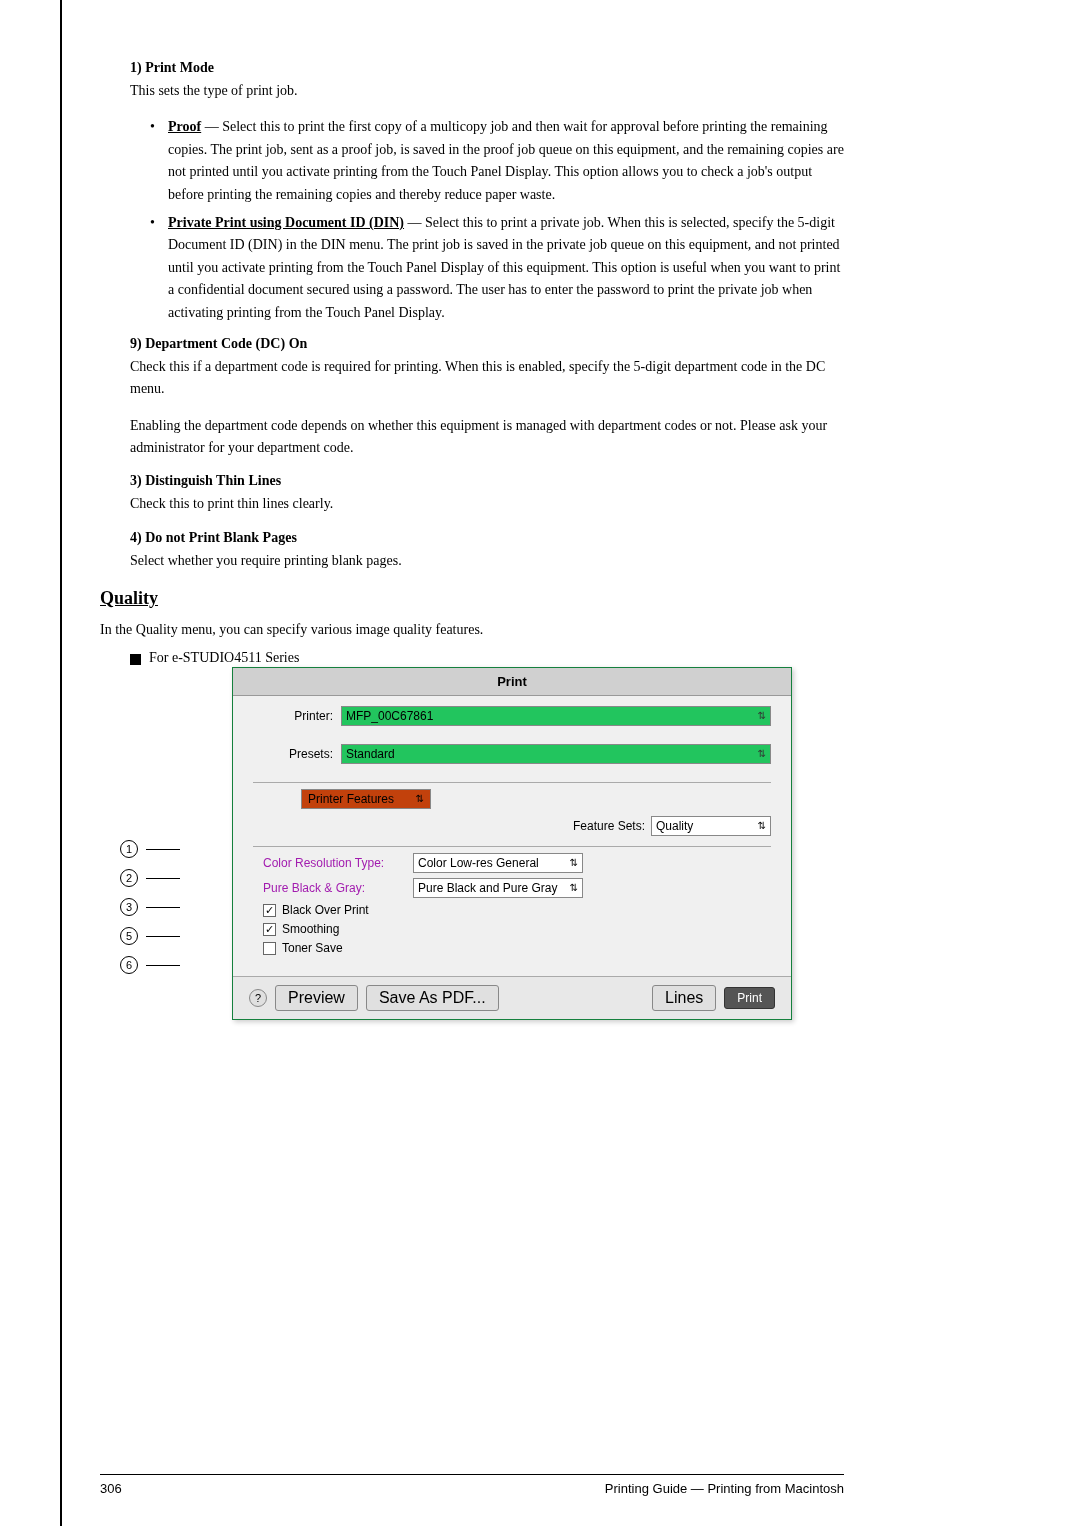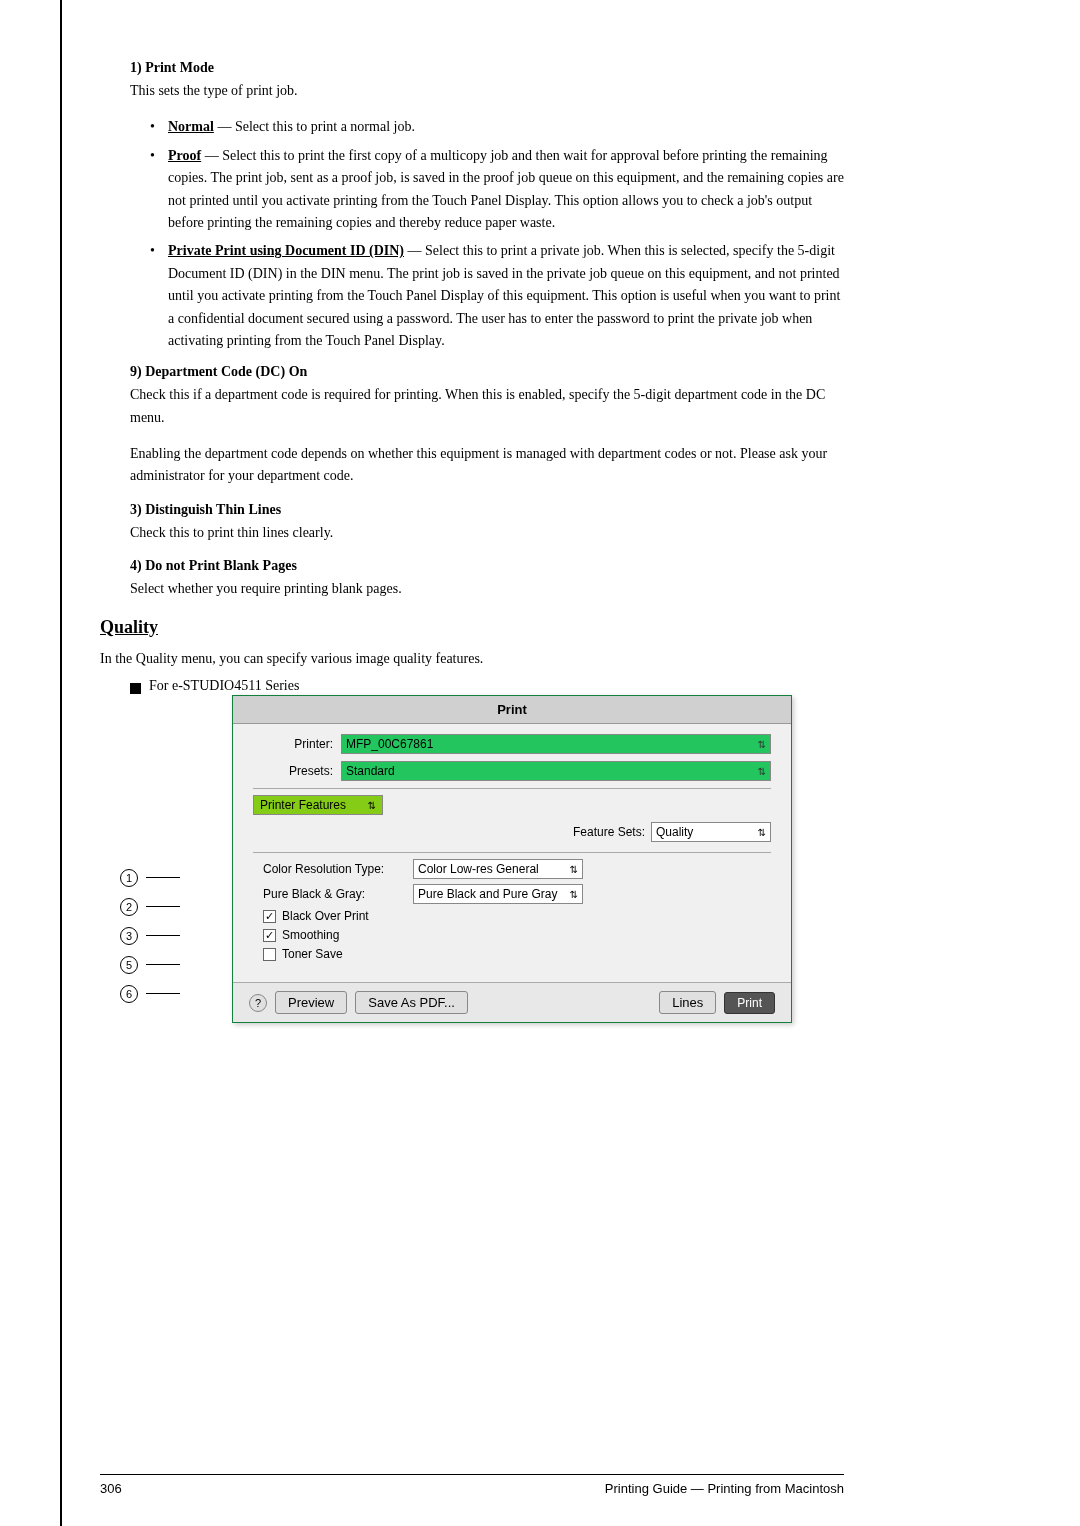--- a/index.html
+++ b/index.html
@@ -109,21 +109,21 @@
       border-bottom: 1px solid #999;
     }
 
     .dialog-content {
       padding: 10px 20px 16px 20px;
     }
 
     .dialog-row {
       display: flex;
       align-items: center;
-      margin-bottom: 7px;
+      margin-bottom: 18px;
     }
 
     .dialog-label {
       text-align: right;
       min-width: 80px;
       margin-right: 8px;
       font-size: 12px;
     }
 
     .dialog-select {
@@ -144,27 +144,28 @@
     }
 
     .dialog-section-selector {
       display: flex;
       align-items: center;
       margin-bottom: 7px;
       gap: 4px;
     }
 
     .section-select-box {
-      background: #84cc16;
+      background: #c2410c;
       border: 1px solid #888;
       padding: 2px 6px;
       font-size: 12px;
       display: flex;
       align-items: center;
       min-width: 130px;
+      margin-left: 48px;
     }
 
     .feature-sets-row {
       display: flex;
       align-items: center;
       justify-content: flex-end;
       margin-bottom: 10px;
       gap: 6px;
     }
 
@@ -177,21 +178,21 @@
     .feature-row {
       display: flex;
       align-items: center;
       margin-bottom: 5px;
       padding-left: 10px;
     }
 
     .feature-label {
       min-width: 150px;
       font-size: 12px;
-      color: #000000;
+      color: #a21caf;
     }
 
     .feature-value-box {
       background: #fff;
       border: 1px solid #888;
       padding: 2px 4px;
       font-size: 12px;
       display: flex;
       align-items: center;
       min-width: 170px;
@@ -227,21 +228,21 @@
       display: flex;
       align-items: center;
       gap: 8px;
       background: #e8e8e8;
     }
 
     .dialog-btn {
       background: #e0e0e0;
       border: 1px solid #888;
       padding: 3px 12px;
-      font-size: 13px;
+      font-size: 16px;
       cursor: pointer;
       border-radius: 3px;
     }
 
     .dialog-btn-primary {
       background: #555;
       color: #fff;
       border: 1px solid #333;
       padding: 3px 12px;
       font-size: 12px;
@@ -325,23 +326,20 @@
 </head>
 <body>
 
 <div class="page">
   <div class="left-border"></div>
 
   <div class="indent-section">
     <div class="section-heading">1) Print Mode</div>
     <div class="section-body">This sets the type of print job.</div>
     <ul class="bullet-list">
-      <li>
-        <span class="bold-underline">Normal</span><span> — Select this to print a normal job.</span>
-      </li>
       <li>
         <span class="bold-underline">Proof</span><span> — Select this to print the first copy of a multicopy job and then wait for approval before printing the remaining copies.  The print job, sent as a proof job, is saved in the proof job queue on this equipment, and the remaining copies are not printed until you activate printing from the Touch Panel Display.  This option allows you to check a job's output before printing the remaining copies and thereby reduce paper waste.</span>
       </li>
       <li>
         <span class="bold-underline">Private Print using Document ID (DIN)</span><span> — Select this to print a private job.   When this is selected, specify the 5-digit Document ID (DIN) in the DIN menu.  The print job is saved in the private job queue on this equipment, and not printed until you activate printing from the Touch Panel Display of this equipment.  This option is useful when you want to print a confidential document secured using a password.  The user has to enter the password to print the private job when activating printing from the Touch Panel Display.</span>
       </li>
     </ul>
   </div>
 
   <div class="indent-section" style="margin-top:12px;">

